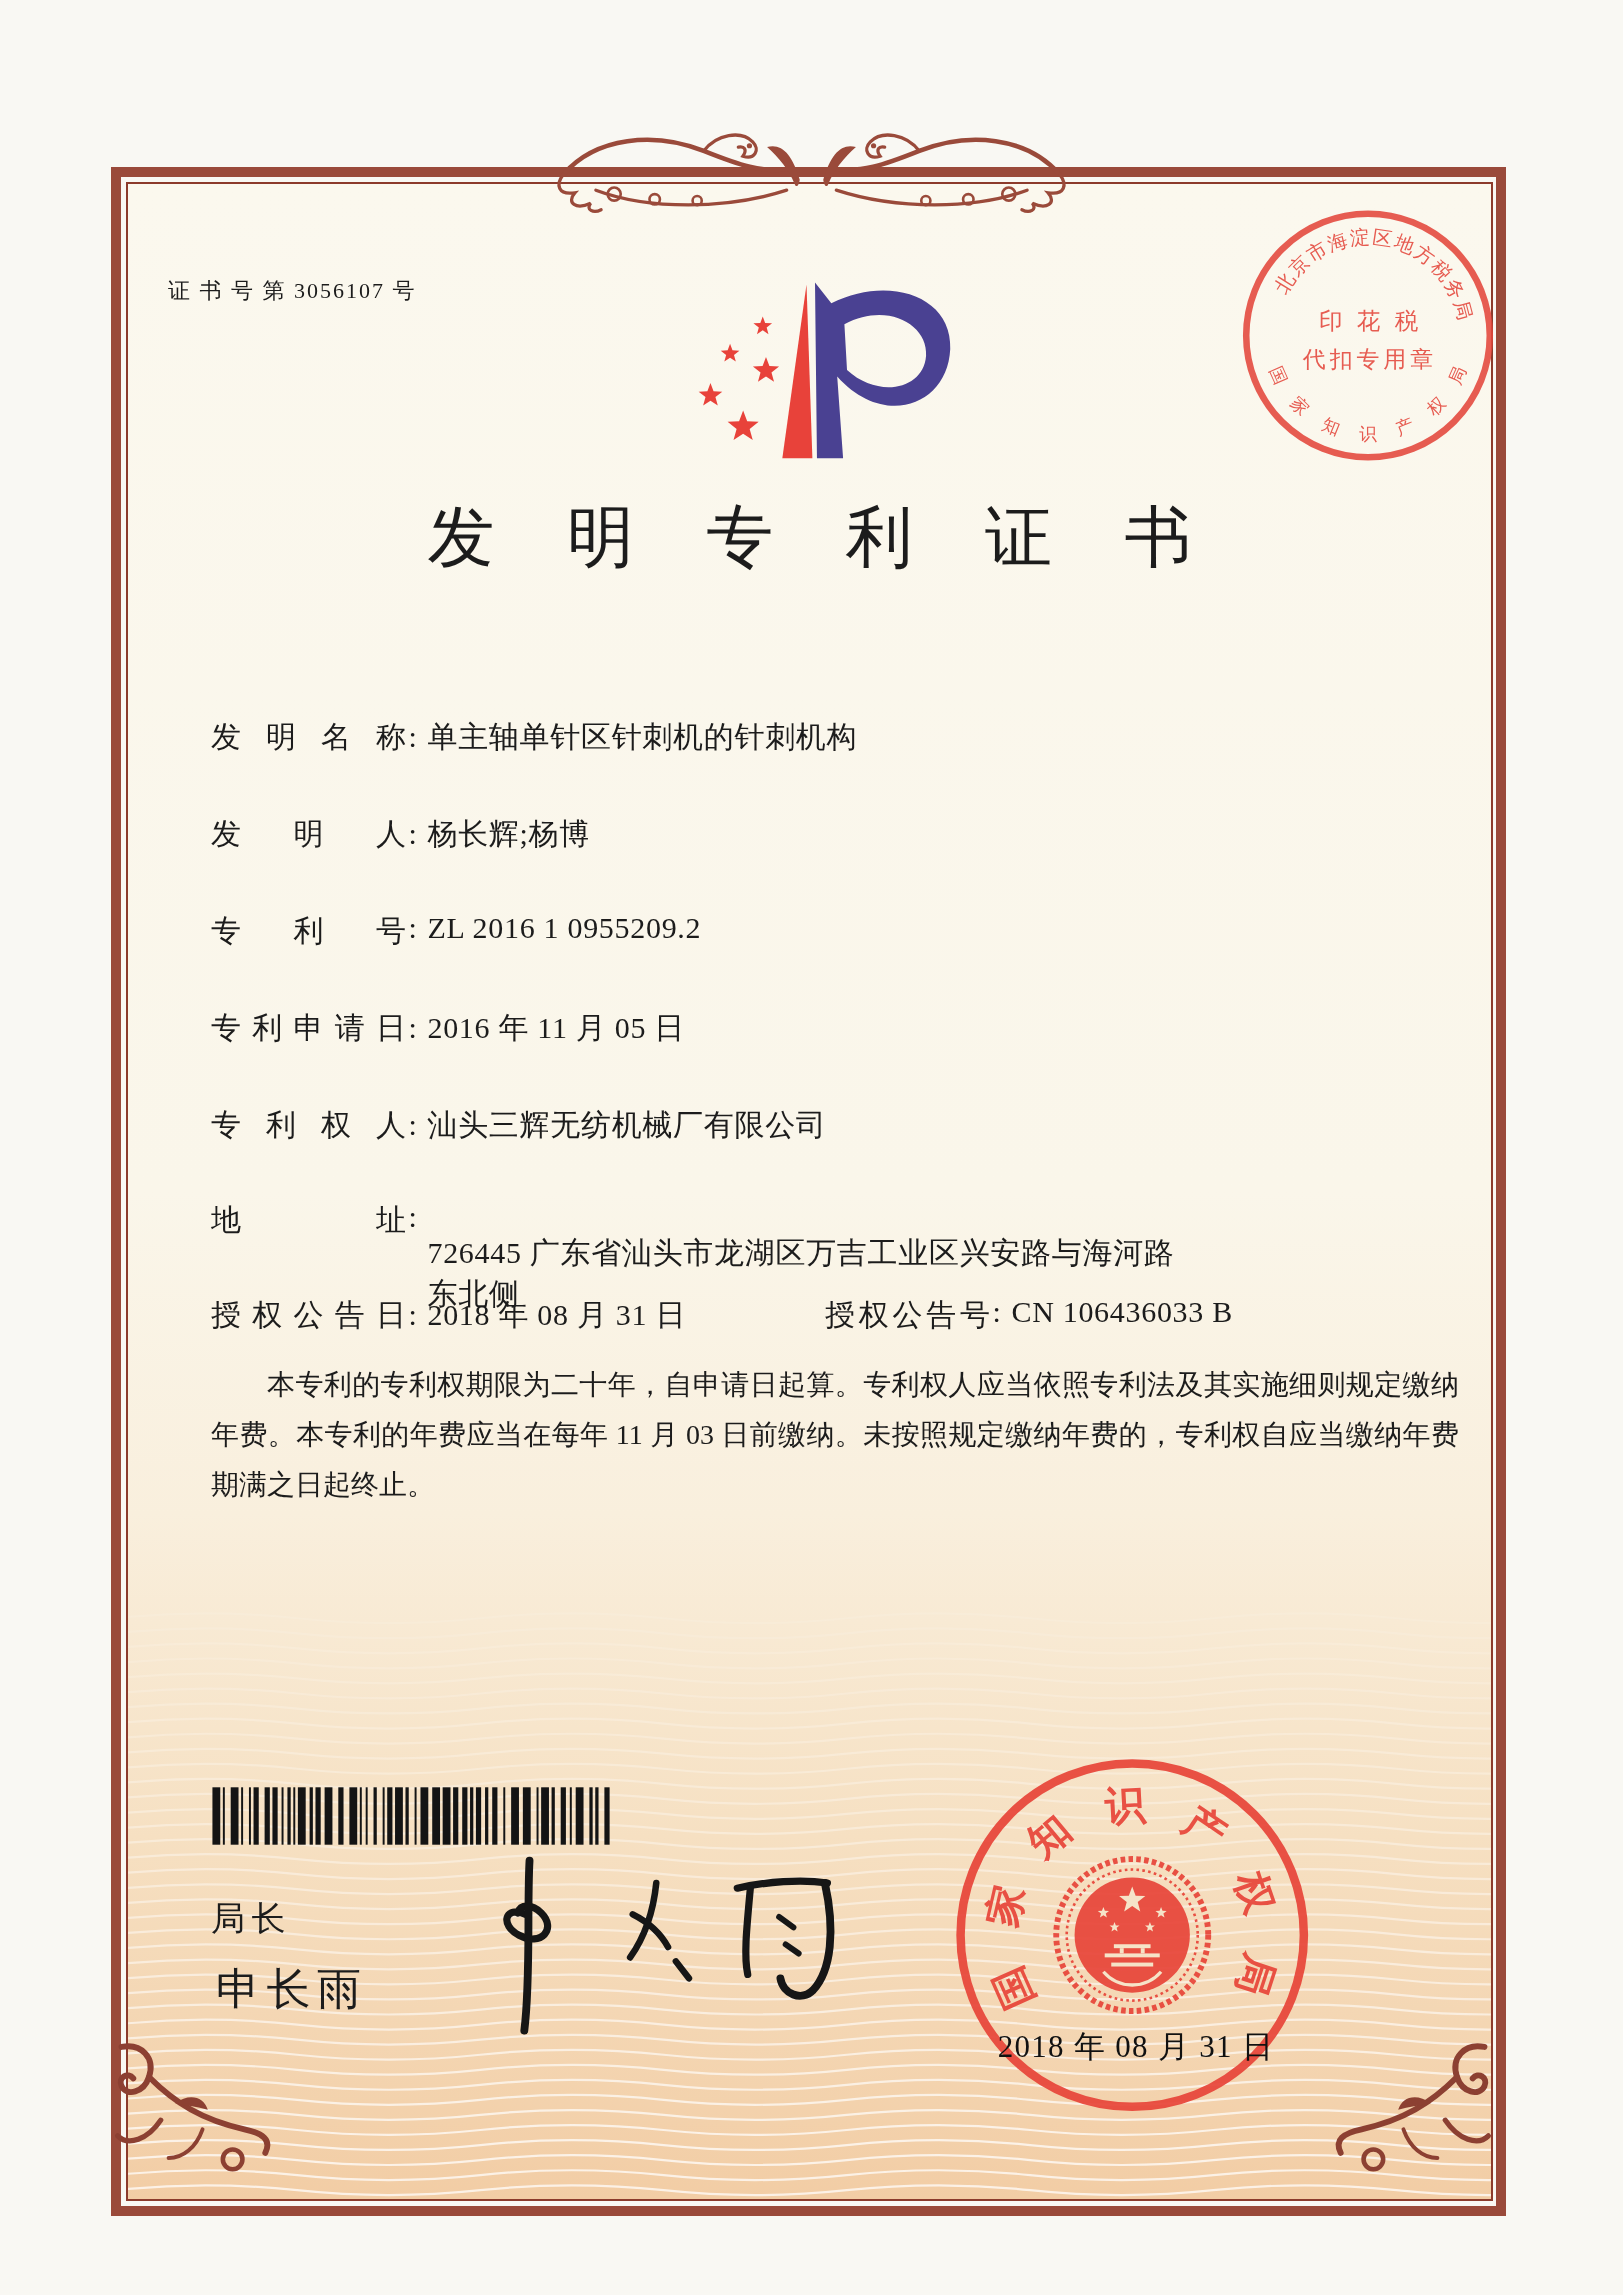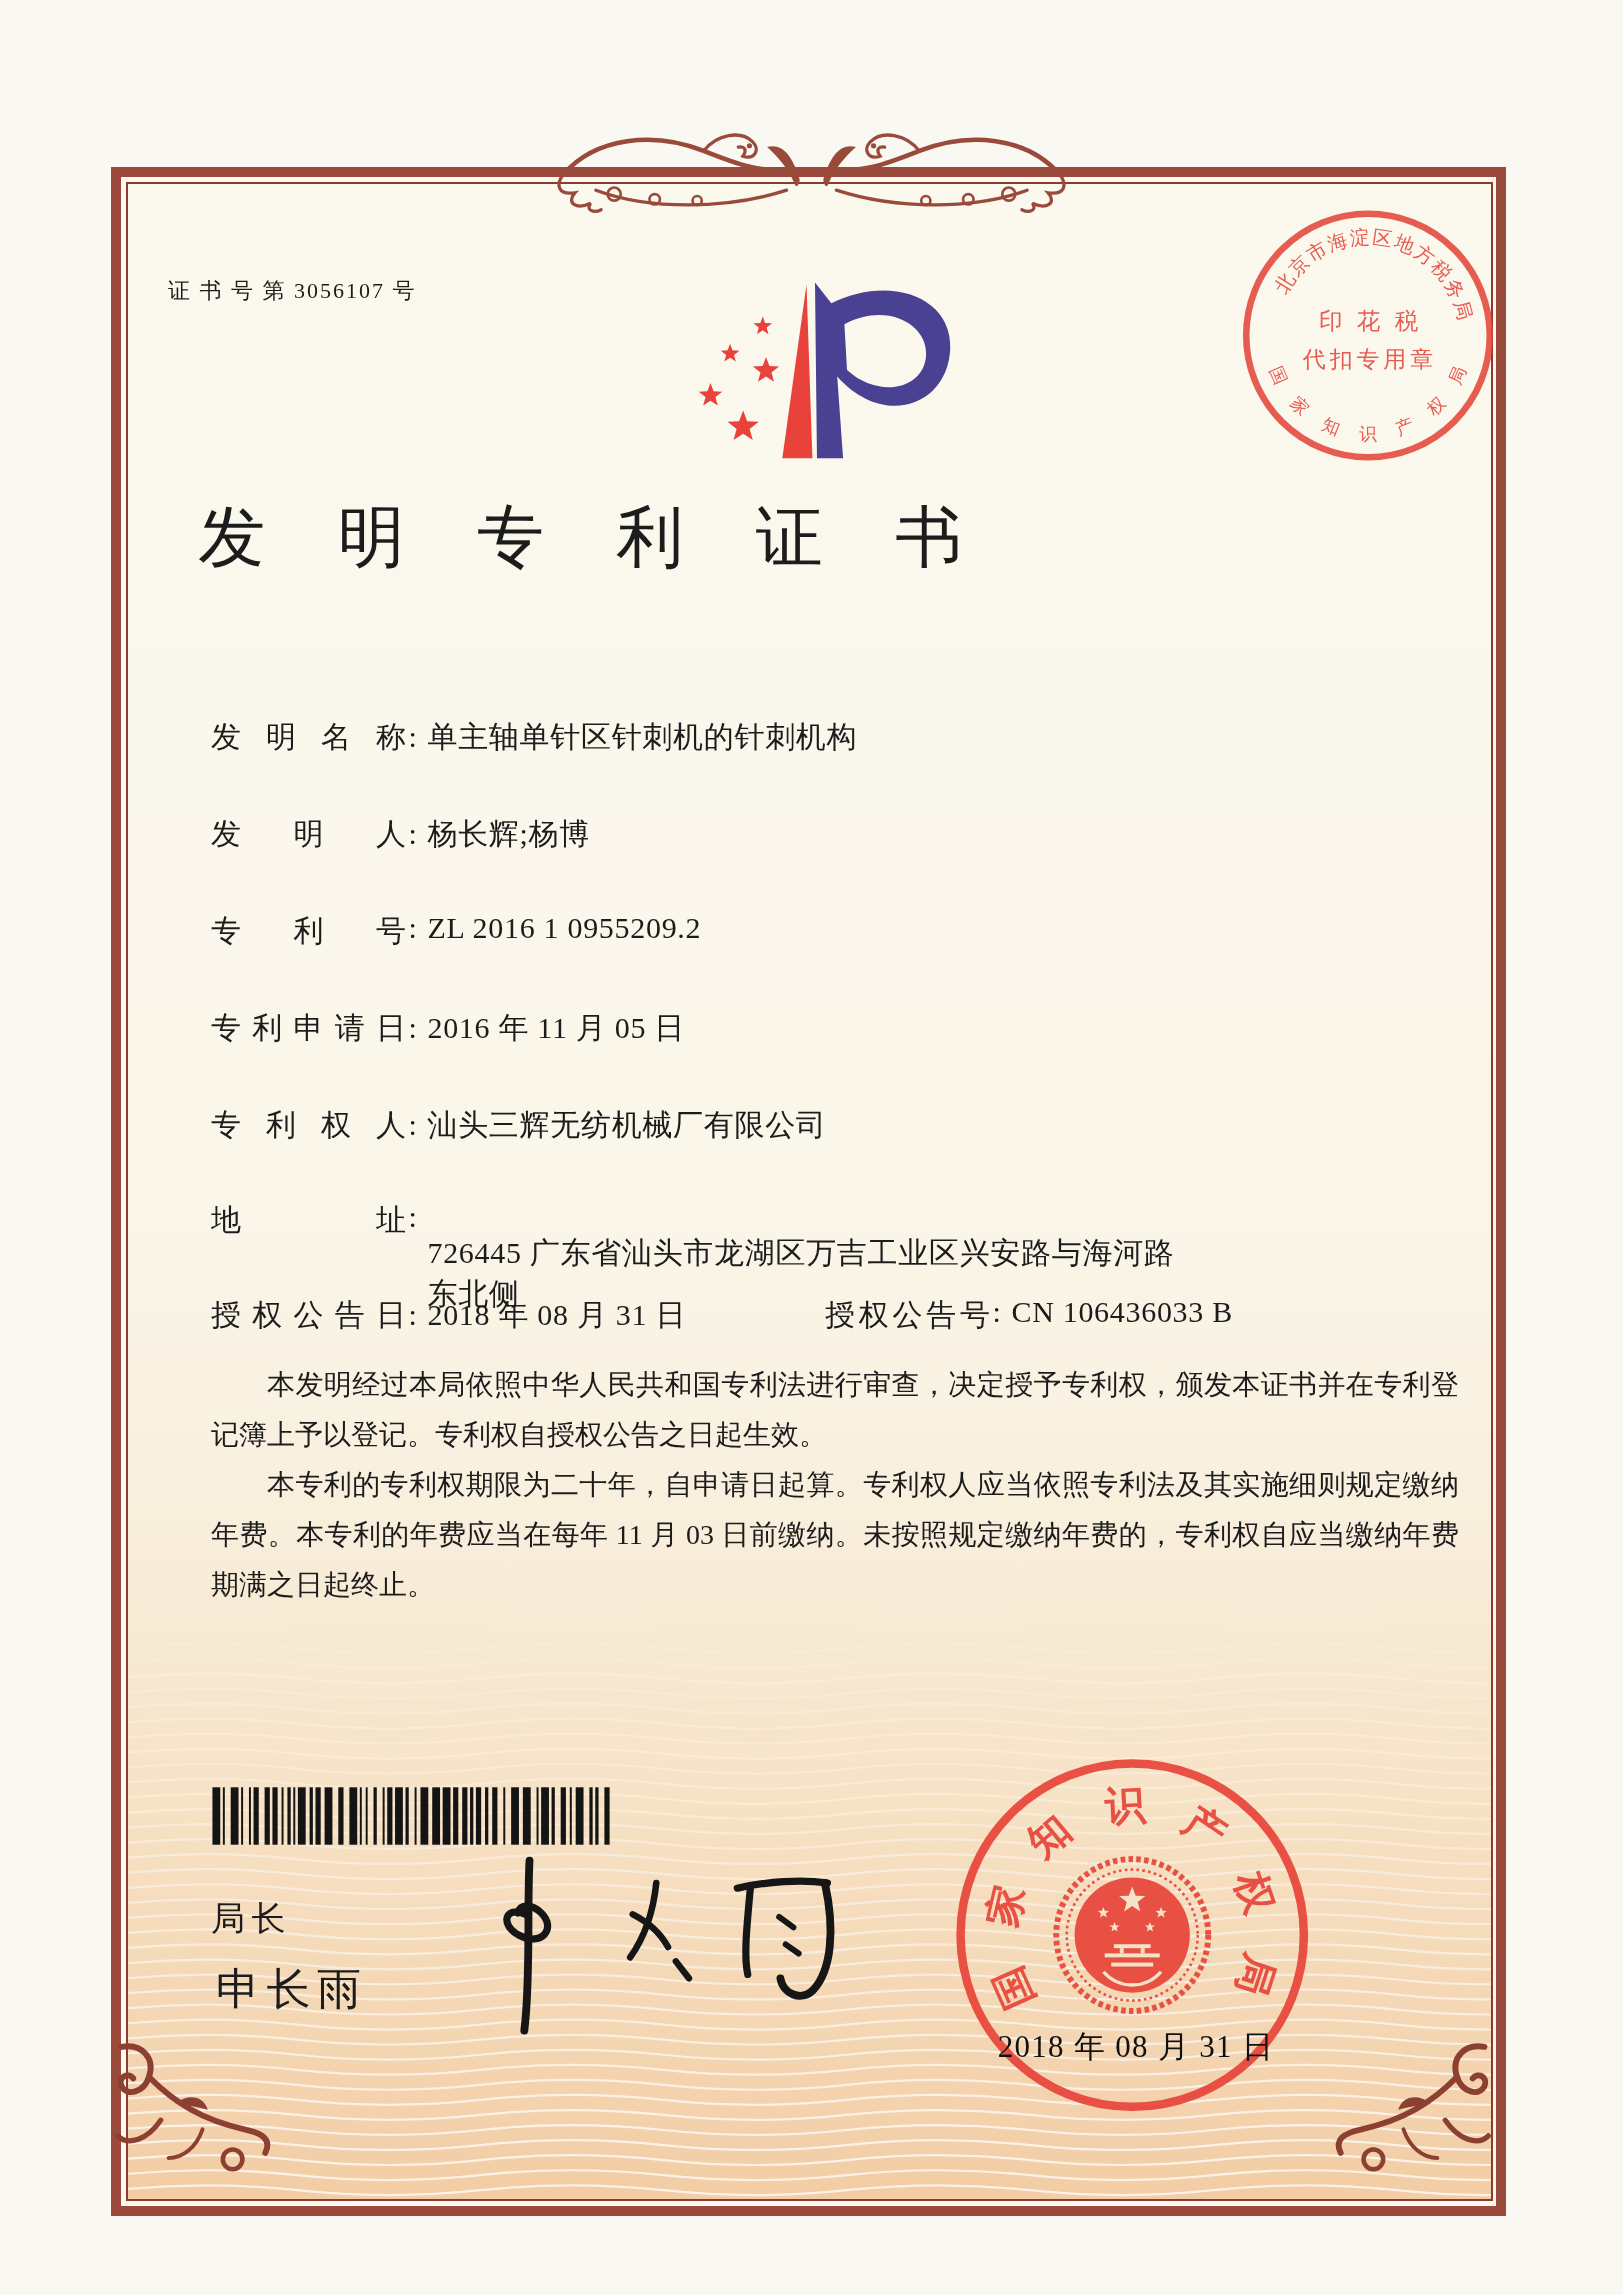--- a/index.html
+++ b/index.html
@@ -7,21 +7,21 @@
         font-family:"Liberation Serif","DejaVu Serif",serif;color:#1c1c1c;}
   
   .frame-inner{position:absolute;left:126px;top:182px;width:1367px;height:2019px;box-sizing:border-box;
         border:2px solid #8c3b2c;overflow:hidden;
         background:linear-gradient(180deg,#fbf8ee 0%,#faf6ea 50%,#f9efdd 66%,#f6e0c2 82%,#f2cda5 100%);}
   .frame-outer{position:absolute;left:111px;top:167px;width:1395px;height:2049px;box-sizing:border-box;
         border:10.5px solid #9a4a3a;pointer-events:none;}
   .waves{position:absolute;left:-1.3px;bottom:-2.6px;}
   
   .cert-no{position:absolute;left:168px;top:276px;font-size:22px;letter-spacing:2px;}
-  .title{position:absolute;left:126px;top:492px;width:1367px;text-align:left;
+  .title{position:absolute;left:126px;top:492px;width:1367px;text-align:center;
          font-size:67px;letter-spacing:1.08em;text-indent:1.08em;font-weight:500;}
   .frow{position:absolute;left:211px;font-size:30px;white-space:nowrap;}
   .flabel{display:inline-flex;justify-content:space-between;width:195px;vertical-align:top;}
   .flabel2{width:165px;}
   .fcolon{margin:0 10.5px 0 2.6px;}
   .fvalue{letter-spacing:0.7px;margin-top:32px;}
   .addrv{display:inline-block;line-height:1.38;vertical-align:top;white-space:normal;width:884px;}
   .fpair2{position:absolute;left:614px;top:0;}
   .bodytext{position:absolute;left:211px;top:1360px;width:1248px;}
   .bodytext p{margin:0;font-size:28px;line-height:50px;text-align:justify;text-indent:2em;}
@@ -242,21 +242,20 @@
           <span>授</span>
           <span>权</span>
           <span>公</span>
           <span>告</span>
           <span>号</span>
         </span><span class="fcolon">:</span><span class="fvalue">CN 106436033 B</span>
     </span>
   </div>
 
   <div class="bodytext">
-    <p>本发明经过本局依照中华人民共和国专利法进行审查，决定授予专利权，颁发本证书并在专利登记簿上予以登记。专利权自授权公告之日起生效。</p>
     <p>本专利的专利权期限为二十年，自申请日起算。专利权人应当依照专利法及其实施细则规定缴纳年费。本专利的年费应当在每年 11 月 03 日前缴纳。未按照规定缴纳年费的，专利权自应当缴纳年费期满之日起终止。</p>
   </div>
 
   <svg class="barcode" width="406" height="60" viewBox="0 0 620 92">
       <g id="barcodeG" transform="translate(4,2)">
         <rect x="0" y="0" width="12" height="88" fill="#141414"></rect>
         <rect x="16" y="0" width="3" height="88" fill="#141414"></rect>
         <rect x="28" y="0" width="12" height="88" fill="#141414"></rect>
         <rect x="44" y="0" width="3" height="88" fill="#141414"></rect>
         <rect x="56" y="0" width="3" height="88" fill="#141414"></rect>

